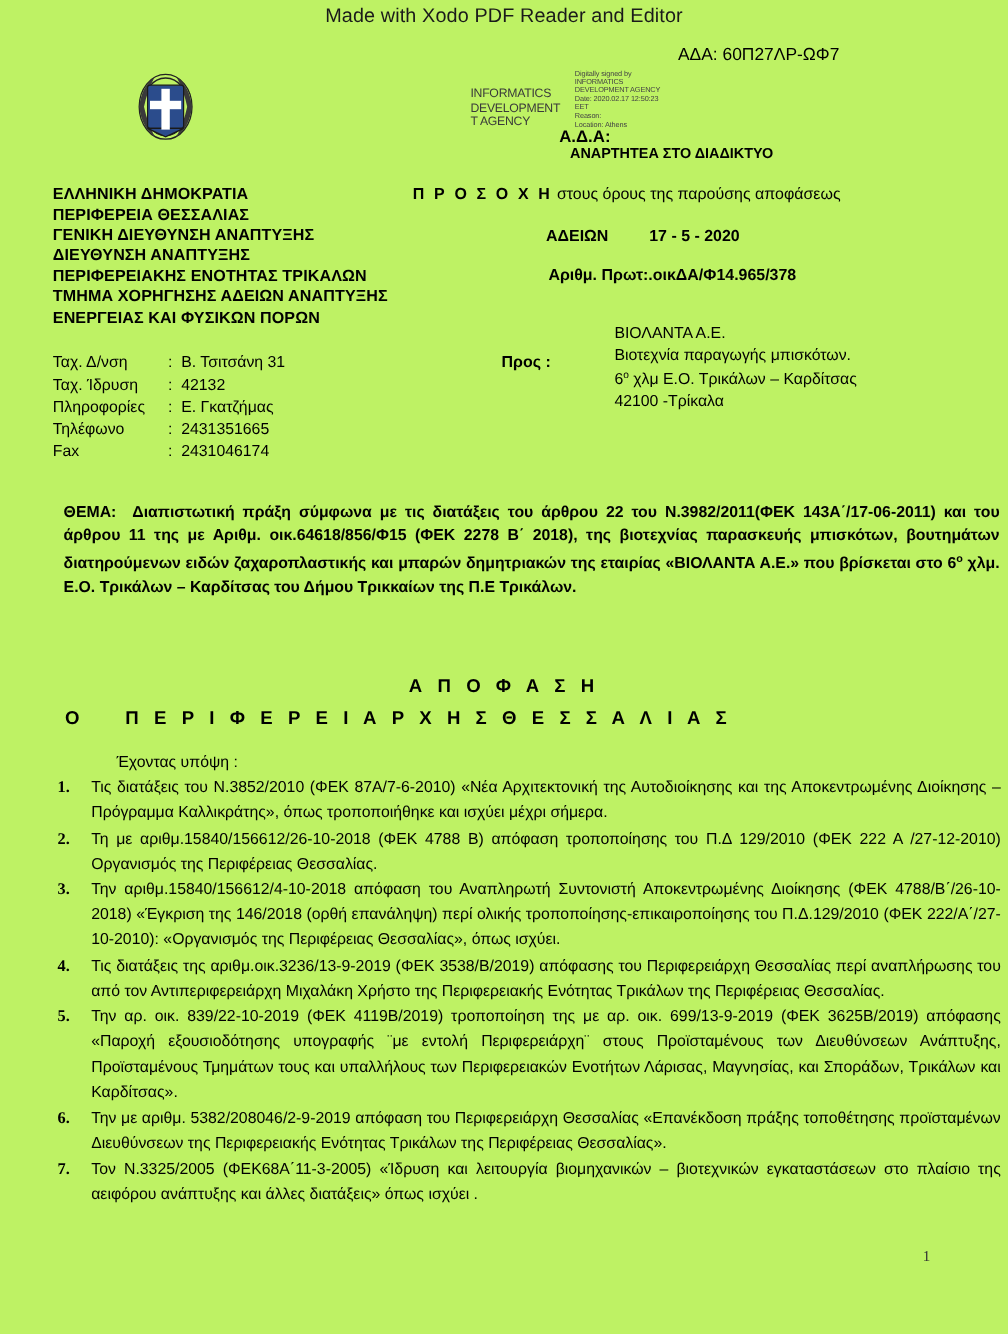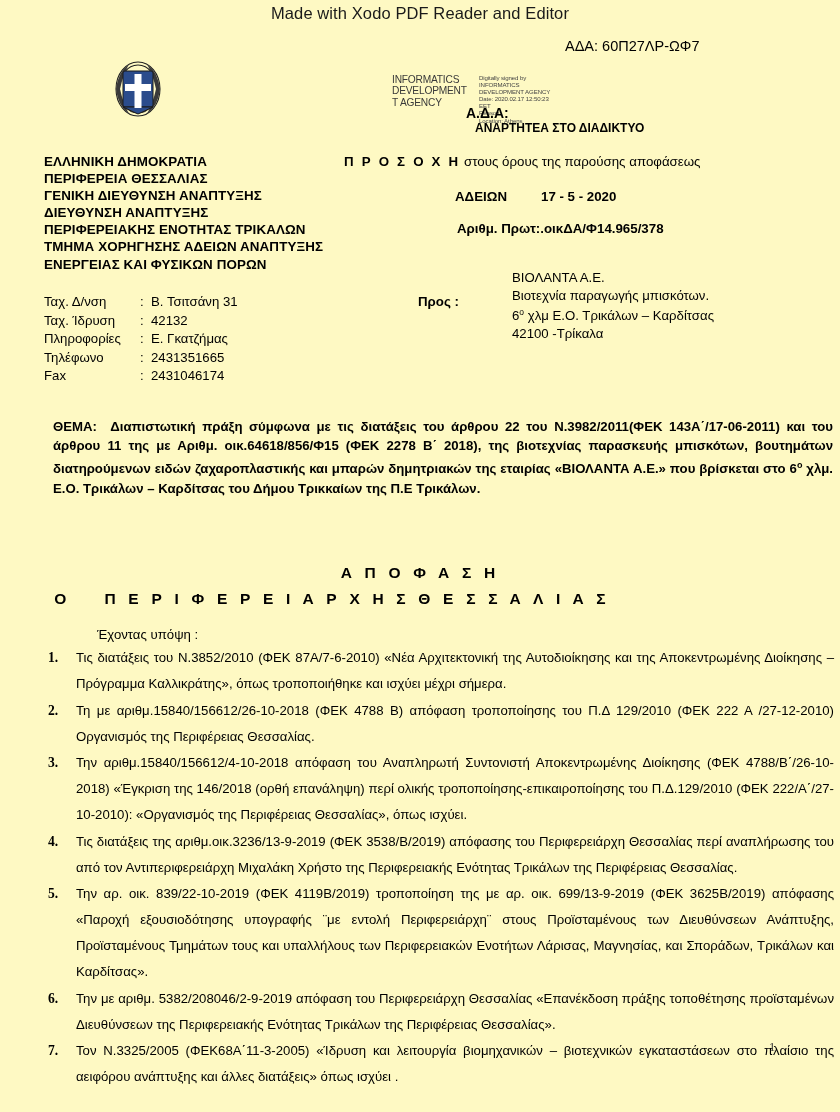--- a/index.html
+++ b/index.html
@@ -8,21 +8,21 @@
     background: #ffffff;
   }
   body {
     font-family: "Liberation Sans", sans-serif;
     color: #000000;
   }
   #page {
     position: relative;
     width: 840px;
     height: 1112px;
-    background: #fef9c3;
+    background: #bef264;
     overflow: hidden;
     text-decoration: underline;
   }
 
   
   .xodo-header {
     position: absolute;
     top: 4px;
     left: 0;
     width: 840px;
@@ -53,22 +53,21 @@
   .emblem svg { display:block; width:62px; height:62px; }
 
   
   .sig-block {
     position: absolute;
     top: 58px;
     left: 392px;
     width: 185px;
     display: flex;
     gap: 5px;
-    align-items: flex-start;
-    margin-top: 16px;
+    align-items: flex-end;
   }
   .sig-left {
     font-size: 10.2px;
     line-height: 11.4px;
     color: #3a3a3a;
     width: 82px;
     letter-spacing: -0.2px;
   }
   .sig-right {
     font-size: 6.1px;
@@ -213,21 +212,21 @@
     white-space: nowrap;
   }
 
   
   .clauses {
     position: absolute;
     top: 645px;
     left: 46px;
     width: 788px;
     font-size: 13.2px;
-    line-height: 26px;
+    line-height: 21px;
   }
   .clauses ol {
     margin: 0;
     padding: 0 0 0 30px;
     list-style: none;
     counter-reset: cl;
   }
   .clauses li {
     counter-increment: cl;
     position: relative;

